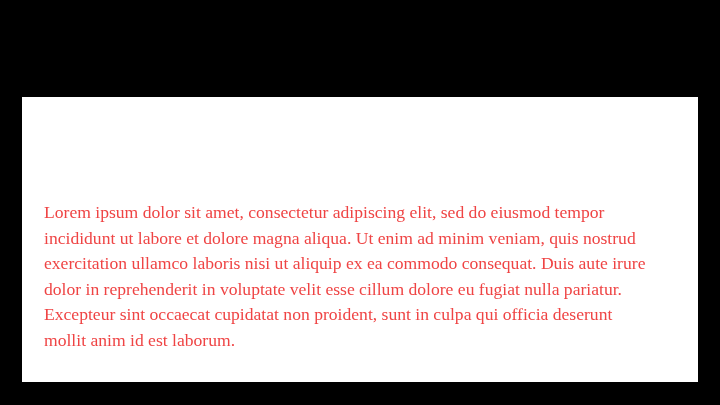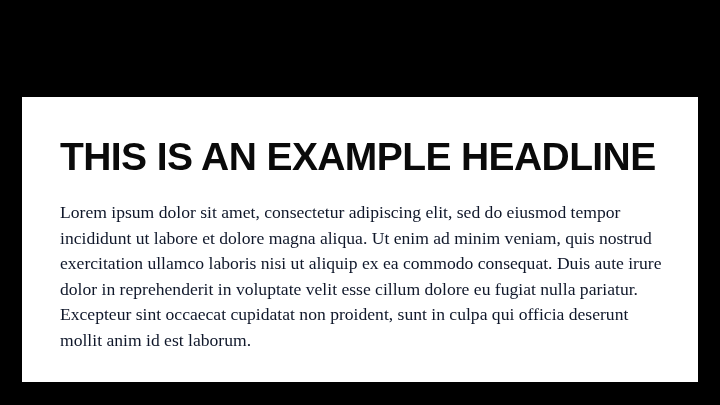--- a/index.html
+++ b/index.html
@@ -39,32 +39,31 @@
     font-family: "Liberation Sans", sans-serif;
     font-weight: bold;
     font-size: 39px;
     line-height: 44px;
     letter-spacing: -0.6px;
     color: #0a0a0a;
     white-space: nowrap;
   }
   #body-text {
     position: absolute;
-    left: 38px;
+    left: 22px;
     top: 103px;
     width: 610px;
     margin: 0;
     font-family: "Liberation Serif", serif;
     font-size: 17.6px;
     line-height: 25.6px;
-    color: #0f172a;
+    color: #ef4444;
     text-align: left;
   }
 </style>
 </head>
 <body>
 
 <div id="stage">
   <div id="card">
-    <h1 id="headline">THIS IS AN EXAMPLE HEADLINE</h1>
     <p id="body-text">Lorem ipsum dolor sit amet, consectetur adipiscing elit, sed do eiusmod tempor incididunt ut labore et dolore magna aliqua. Ut enim ad minim veniam, quis nostrud exercitation ullamco laboris nisi ut aliquip ex ea commodo consequat. Duis aute irure dolor in reprehenderit in voluptate velit esse cillum dolore eu fugiat nulla pariatur. Excepteur sint occaecat cupidatat non proident, sunt in culpa qui officia deserunt mollit anim id est laborum.</p>
   </div>
 </div>
 
 </body></html>

